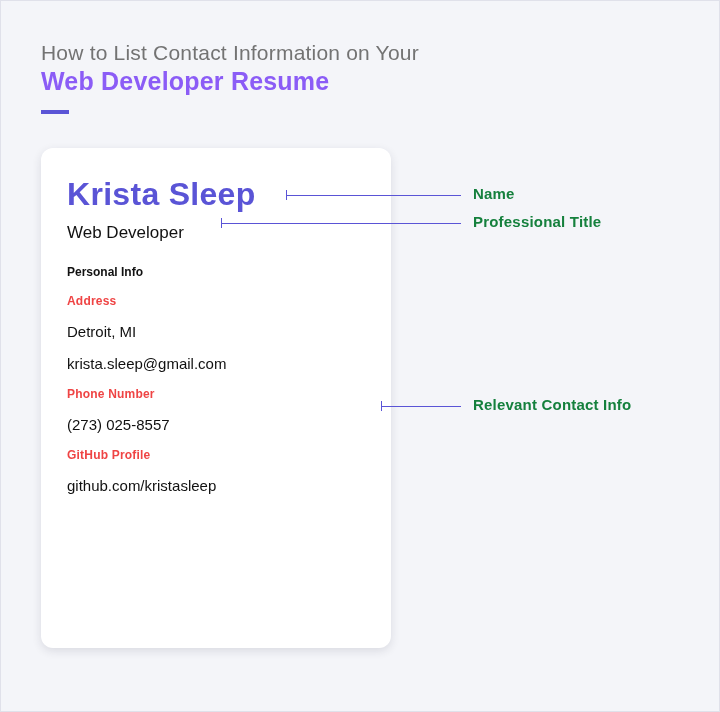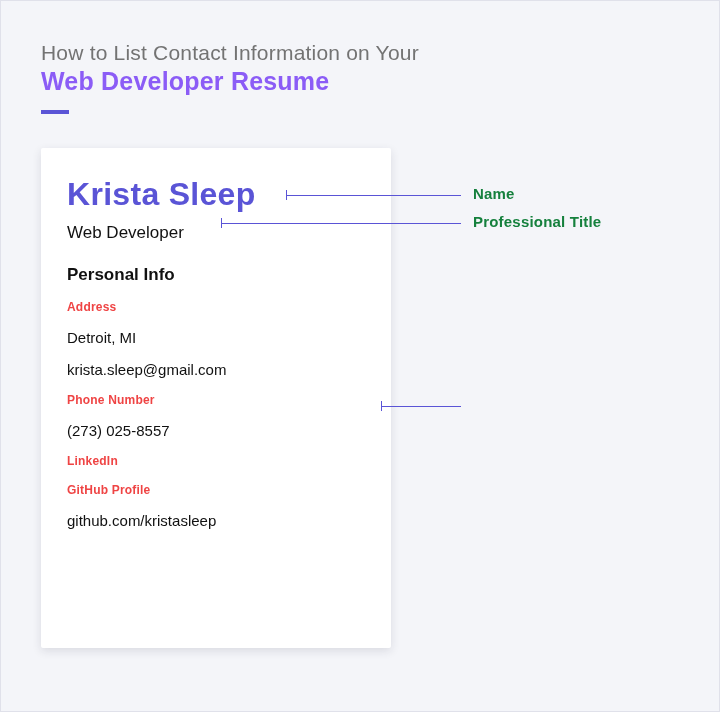--- a/index.html
+++ b/index.html
@@ -35,38 +35,38 @@
       position:relative;
       margin-top:34px;
       height:510px;
     }
     .card {
       position:absolute;
       left:0; top:0;
       width:350px;
       height:500px;
       background:#fff;
-      border-radius:2px;
+      border-radius:12px;
       box-shadow:0 3px 10px rgba(30,30,60,.12);
       padding:28px 26px;
     }
     .name {
       font-size:32px;
       font-weight:800;
       color:#5a54d6;
       letter-spacing:0.3px;
     }
     .title {
       font-size:17px;
       font-weight:400;
       color:#111;
       margin-top:10px;
     }
     .section {
-      font-size:17px;
+      font-size:12px;
       font-weight:800;
       color:#111;
       margin-top:22px;
     }
     .field-label {
       font-size:12px;
       font-weight:700;
       color:#ef4444;
       margin-top:15px;
       letter-spacing:0.2px;
@@ -111,30 +111,30 @@
     <div class="section">Personal Info</div>
 
     <div class="field-label">Address</div>
     <div class="field-value">Detroit, MI</div>
 
     <div class="field-value">krista.sleep@gmail.com</div>
 
     <div class="field-label">Phone Number</div>
     <div class="field-value">(273) 025-8557</div>
 
-    <div class="field-label">LinkedIn</div>
 
     <div class="field-label">GitHub Profile</div>
     <div class="field-value">github.com/kristasleep</div>
   </div>
 
   <div class="tick" style="left:245px; top:42px; height:10px;"></div>
   <div class="line" style="left:245px; top:47px; width:175px;"></div>
   <div class="annot-label" style="left:432px; top:37px;">Name</div>
 
   <div class="tick" style="left:180px; top:70px; height:10px;"></div>
   <div class="line" style="left:180px; top:75px; width:240px;"></div>
   <div class="annot-label" style="left:432px; top:65px;">Professional Title</div>
 
   <div class="tick" style="left:340px; top:253px; height:10px;"></div>
   <div class="line" style="left:340px; top:258px; width:80px;"></div>
+  <div class="annot-label" style="left:432px; top:248px;">Relevant Contact Info</div>
 
 </div>
 
 </body></html>

